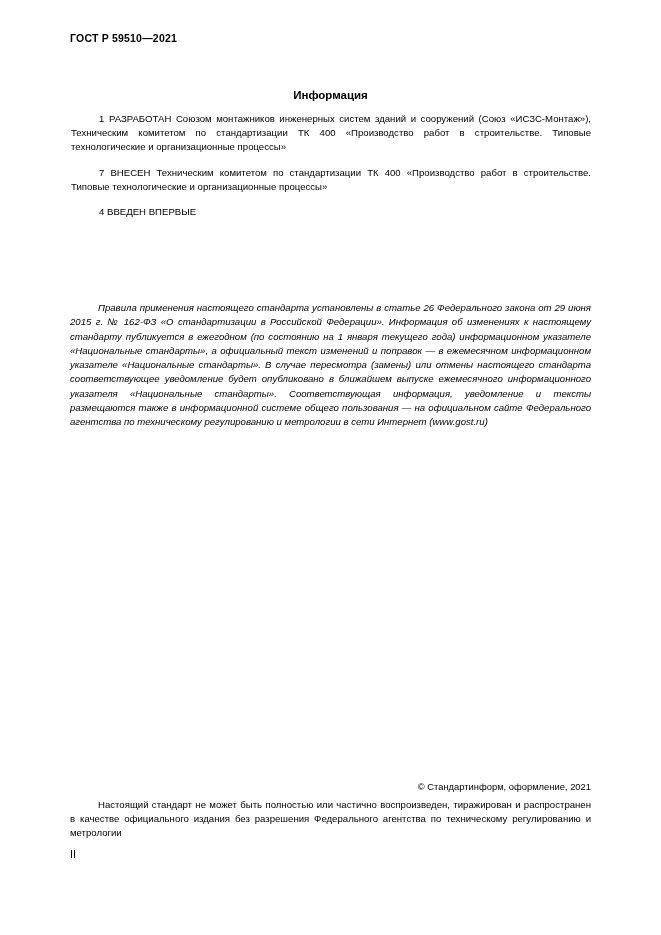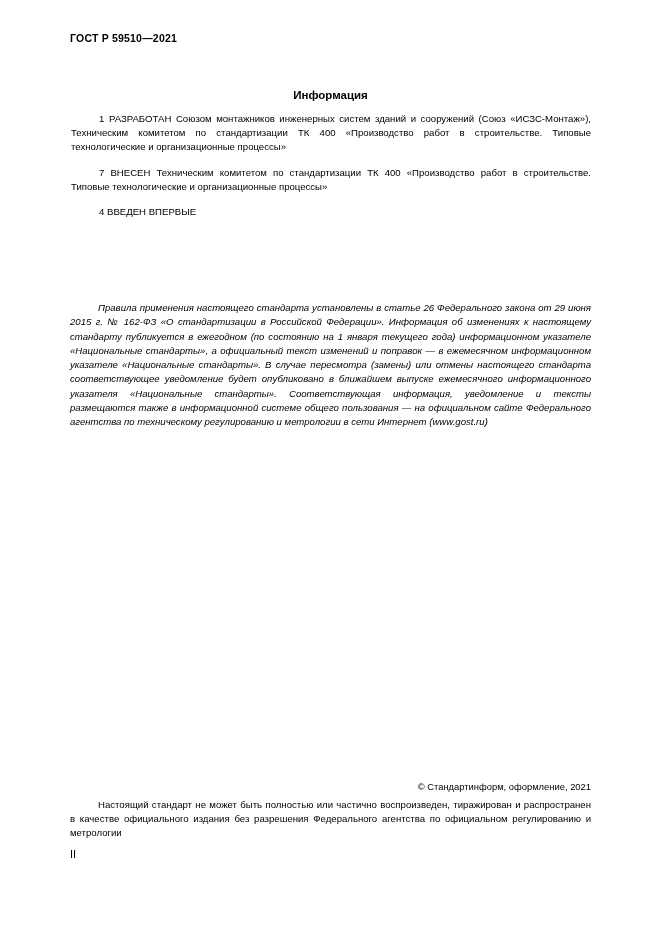--- a/index.html
+++ b/index.html
@@ -114,18 +114,18 @@
     <p class="para">4 ВВЕДЕН ВПЕРВЫЕ</p>
   </div>
 
   <div class="italic-block">
     <p>Правила применения настоящего стандарта установлены в статье 26 Федерального закона от 29 июня 2015 г. № 162-ФЗ «О стандартизации в Российской Федерации». Информация об изменениях к настоящему стандарту публикуется в ежегодном (по состоянию на 1 января текущего года) информационном указателе «Национальные стандарты», а официальный текст изменений и поправок — в ежемесячном информационном указателе «Национальные стандарты». В случае пересмотра (замены) или отмены настоящего стандарта соответствующее уведомление будет опубликовано в ближайшем выпуске ежемесячного информационного указателя «Национальные стандарты». Соответствующая информация, уведомление и тексты размещаются также в информационной системе общего пользования — на официальном сайте Федерального агентства по техническому регулированию и метрологии в сети Интернет (www.gost.ru)</p>
   </div>
 
   <div class="copyright">© Стандартинформ, оформление, 2021</div>
 
   <div class="footer-note">
-    <p>Настоящий стандарт не может быть полностью или частично воспроизведен, тиражирован и распространен в качестве официального издания без разрешения Федерального агентства по официальном регулированию и метрологии</p>
+    <p>Настоящий стандарт не может быть полностью или частично воспроизведен, тиражирован и распространен в качестве официального издания без разрешения Федерального агентства по техническому регулированию и метрологии</p>
   </div>
 
   <div class="page-number">II</div>
 
 </div>
 
 </body></html>

